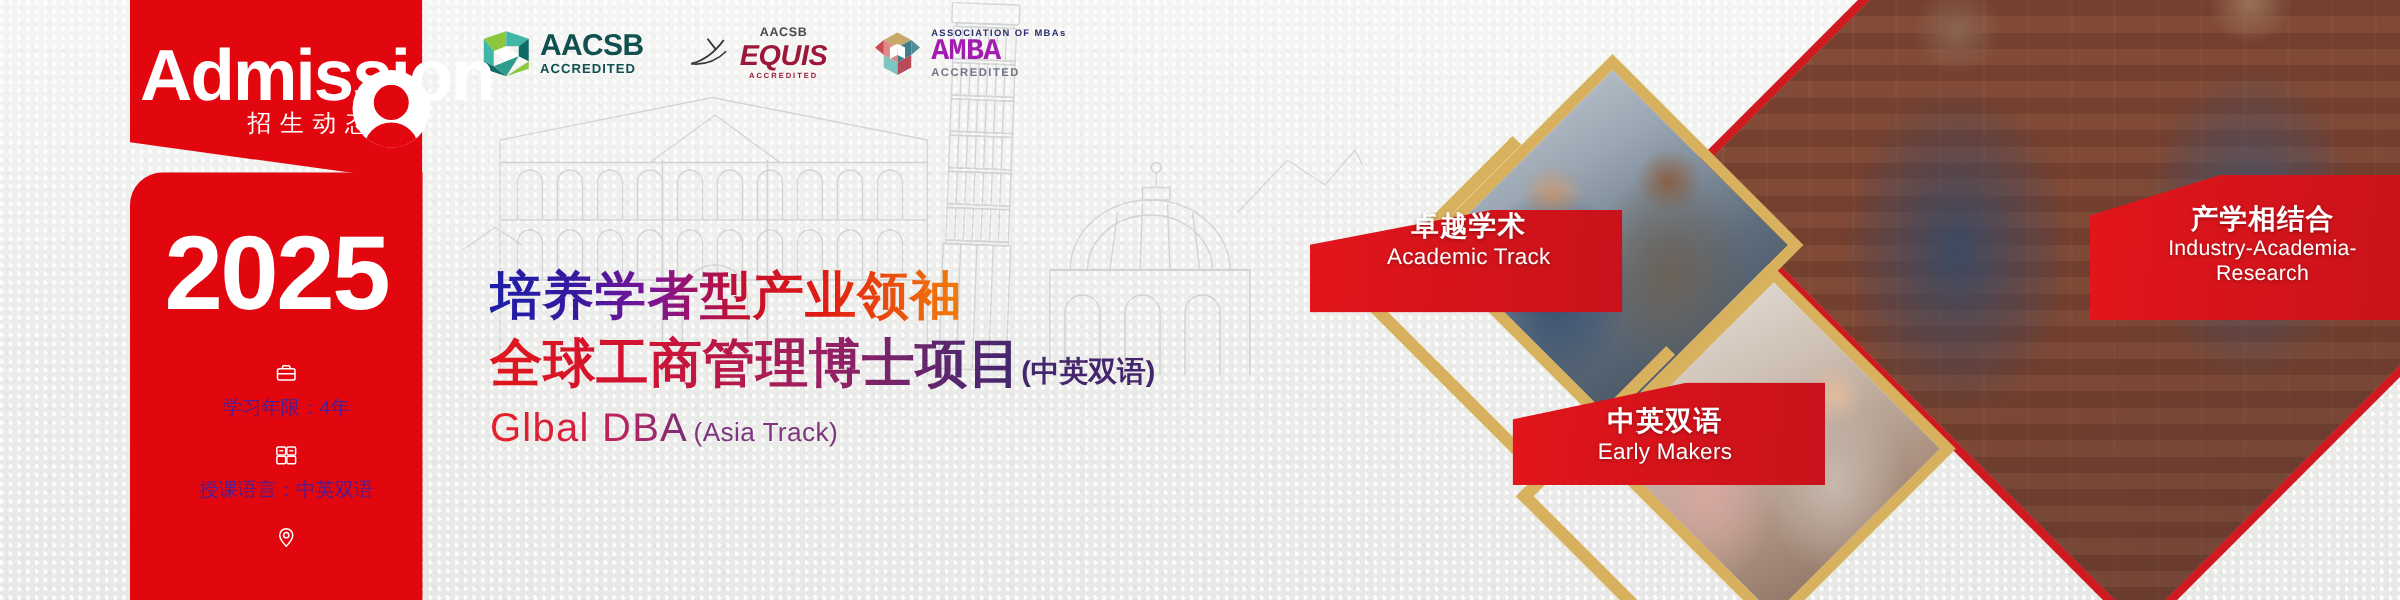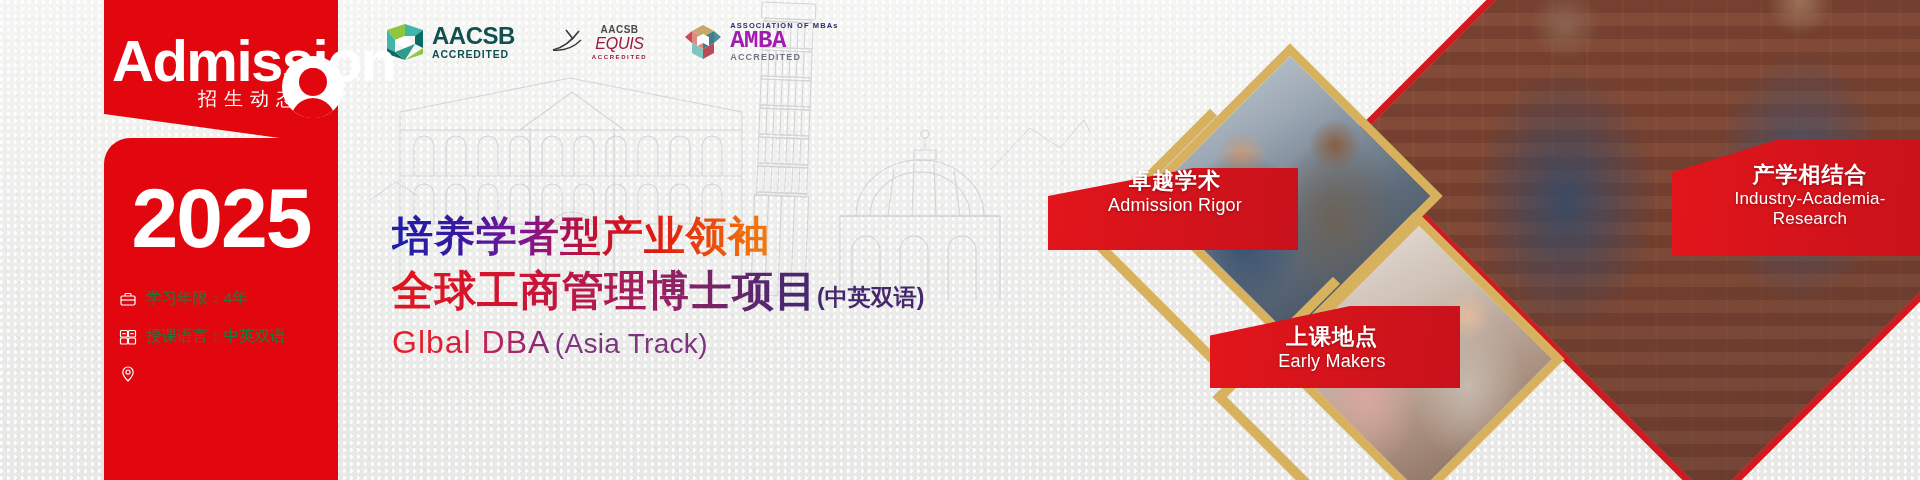--- a/index.html
+++ b/index.html
@@ -108,24 +108,25 @@
   .facts {
     position: absolute; left: 118px; top: 288px;
     width: 222px;
     z-index: 9;
   }
   .fact {
     display: flex;
     align-items: center;
     gap: 9px;
     margin-bottom: 17px;
-    color: #15803d;
+    color: #4c1d95;
     font-size: 15.5px;
     white-space: nowrap;
     font-family: "Liberation Sans", sans-serif;
+    flex-direction: column;
   }
   .fact .ico {
     width: 19px; height: 19px;
     flex: 0 0 19px;
     display: flex; align-items: center; justify-content: center;
   }
   .fact .ico svg { display: block; }
 
   
   .sketch {
@@ -155,21 +156,21 @@
     font-family: "Liberation Sans", sans-serif;
   }
 
   .equis-txt { line-height: 1; text-align: center; }
   .efmd-lbl {
     font-size: 10px; font-weight: 700; color: #4a4a4a;
     letter-spacing: .5px;
     font-family: "Liberation Sans", sans-serif;
   }
   .equis-main {
-    font-size: 16px; font-weight: 400; font-style: italic;
+    font-size: 23px; font-weight: 700; font-style: italic;
     color: #9b1839; letter-spacing: -.3px; margin-top: 1px;
     font-family: "Liberation Sans", sans-serif;
   }
   .equis-sub {
     font-size: 6px; font-weight: 700; color: #9b1839;
     letter-spacing: 1.6px; margin-top: 2px;
     font-family: "Liberation Sans", sans-serif;
   }
 
   .amba-txt { line-height: 1; }
@@ -242,21 +243,21 @@
     font-size: 32px;
     font-weight: 400;
     letter-spacing: 1px;
     background: linear-gradient(90deg, #e8202a 0%, #dc1f33 34%, #b42566 70%, #7b2c74 100%);
     -webkit-background-clip: text;
     background-clip: text;
     color: transparent;
     -webkit-text-fill-color: transparent;
   }
   .hl3-suffix {
-    font-size: 28px;
+    font-size: 21px;
     font-weight: 400;
     color: #7d3580;
     letter-spacing: .3px;
   }
 
   
   .collage {
     position: absolute; right: 0; top: 0;
     width: 800px; height: 480px;
     z-index: 4;
@@ -591,30 +592,30 @@
 
   <div class="chev chev-1"></div>
   <div class="chev chev-2"></div>
 
   <div class="ribbon ribbon-academic"></div>
   <div class="ribbon ribbon-industry"></div>
   <div class="ribbon ribbon-makers"></div>
 
   <div class="label label-academic">
     <span class="cn">卓越学术</span>
-    <span class="en">Admission Rigor</span>
+    <span class="en">Academic Track</span>
   </div>
 
   <div class="label label-industry">
     <span class="cn">产学相结合</span>
     <span class="en">Industry-Academia-Research</span>
   </div>
 
   <div class="label label-makers">
-    <span class="cn">上课地点</span>
+    <span class="cn">中英双语</span>
     <span class="en">Early Makers</span>
   </div>
 
   <div class="red-panel-top"></div>
   <div class="red-panel-body"></div>
 
   <div class="logo-wrap">
     <div class="logo-word">Admission</div>
     <div class="logo-cn">招生动态</div>
     <div class="logo-mark">

